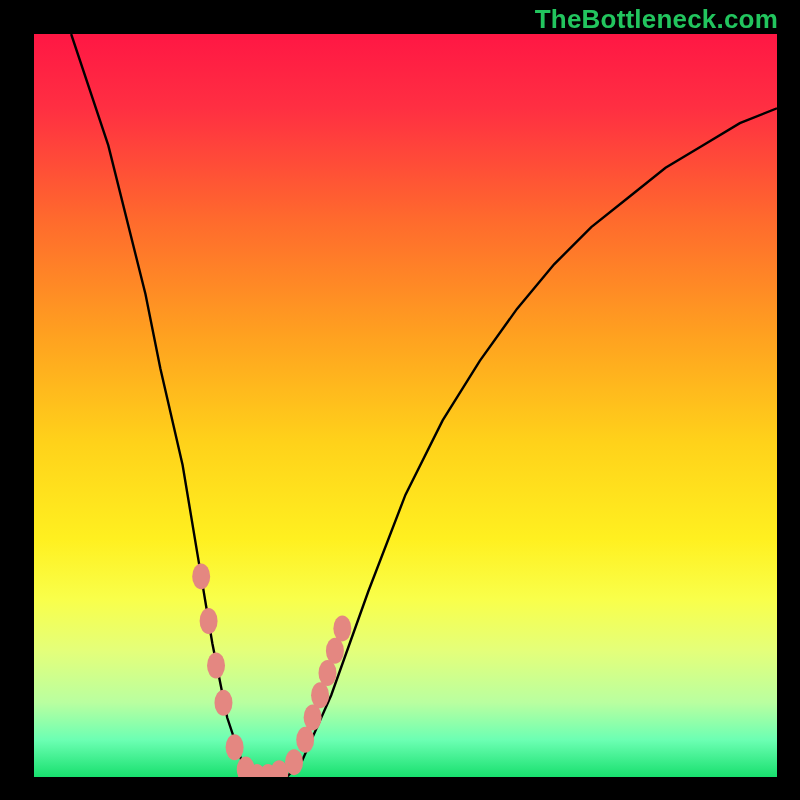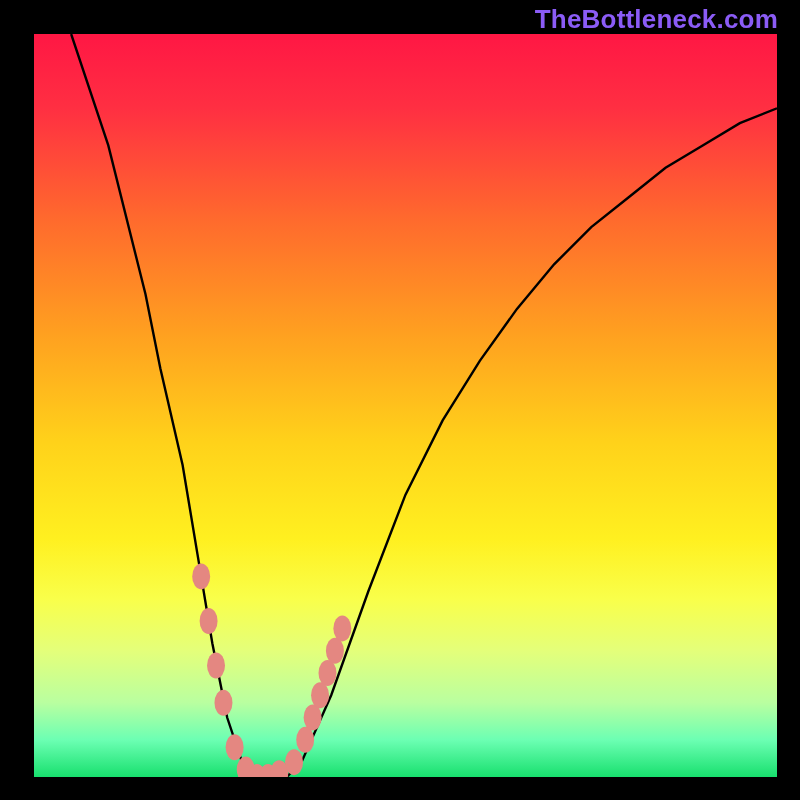--- a/index.html
+++ b/index.html
@@ -40,21 +40,21 @@
     width: 100%;
     height: 100%;
   }
   .watermark {
     position: absolute;
     top: 4px;
     right: 22px;
     font-family: Arial, Helvetica, sans-serif;
     font-size: 26px;
     font-weight: 600;
-    color: #8b5cf6;
+    color: #22c55e;
     letter-spacing: 0.2px;
     pointer-events: none;
   }
 </style>
 </head>
 <body>
 
 <div class="frame">
   <div class="plot">
     <svg class="gradient" viewBox="0 0 743 743" preserveAspectRatio="none">

